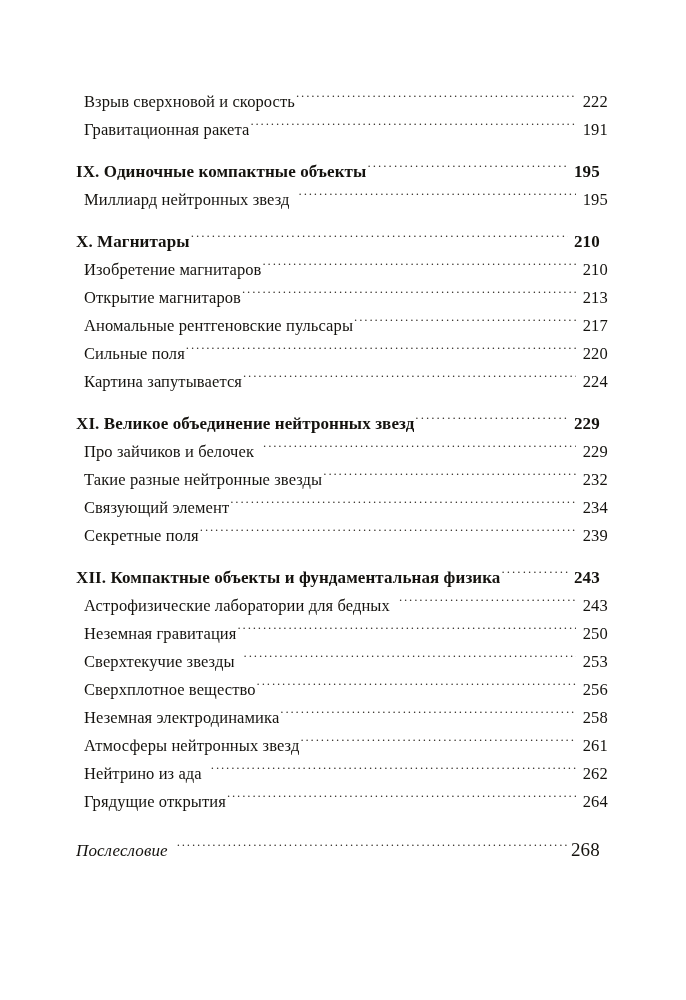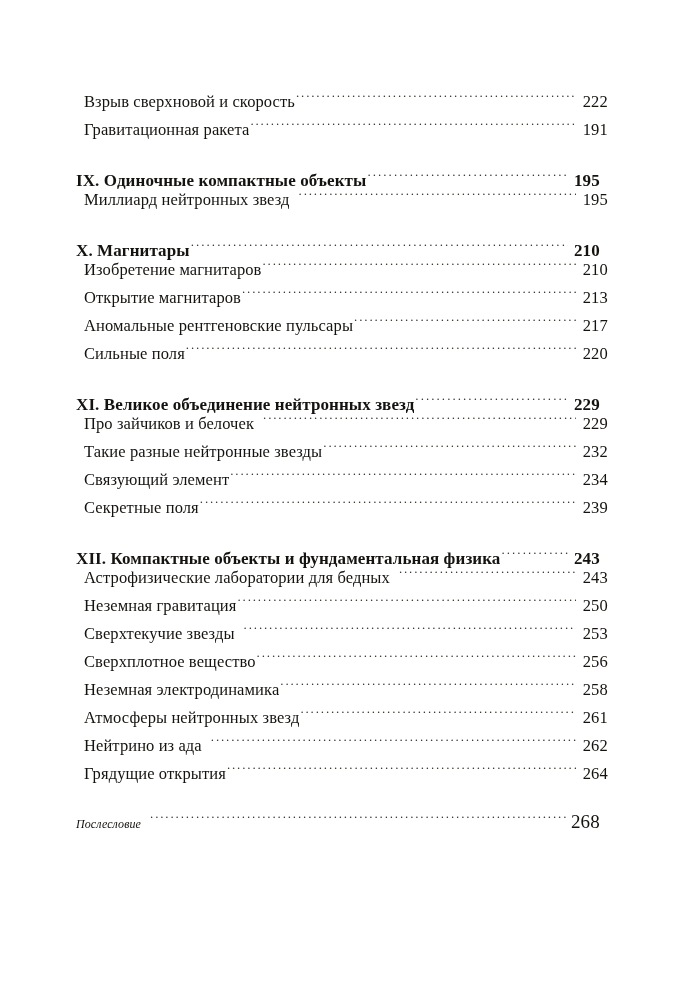--- a/index.html
+++ b/index.html
@@ -87,33 +87,32 @@
   }
 
   .chapter {
     margin-left: 0;
     margin-top: 14px;
   }
   .chapter .toc-title,
   .chapter .toc-page {
     font-weight: bold;
     font-size: 17px;
-    margin-top: 9px;
   }
   .chapter .toc-leader::after {
     letter-spacing: -0.6px;
   }
 
   .appendix {
     margin-left: 0;
     margin-top: 20px;
   }
   .appendix .toc-title {
     font-style: italic;
-    font-size: 12px;
+    font-size: 17px;
   }
   .appendix .toc-page {
     font-size: 19px;
   }
 
   
   .chapter + .entry {
     margin-top: 0;
   }
 
@@ -165,20 +164,25 @@
       <div class="toc-row entry">
         <span class="toc-title">Аномальные рентгеновские пульсары</span>
         <span class="toc-leader"></span>
         <span class="toc-page">217</span>
       </div>
       <div class="toc-row entry">
         <span class="toc-title">Сильные поля</span>
         <span class="toc-leader"></span>
         <span class="toc-page">220</span>
       </div>
+      <div class="toc-row entry">
+        <span class="toc-title">Картина запутывается</span>
+        <span class="toc-leader"></span>
+        <span class="toc-page">224</span>
+      </div>
       <div class="toc-row chapter">
         <span class="toc-title">XI. Великое объединение нейтронных звезд</span>
         <span class="toc-leader"></span>
         <span class="toc-page">229</span>
       </div>
       <div class="toc-row entry gap-wide">
         <span class="toc-title">Про зайчиков и белочек</span>
         <span class="toc-leader"></span>
         <span class="toc-page">229</span>
       </div>

